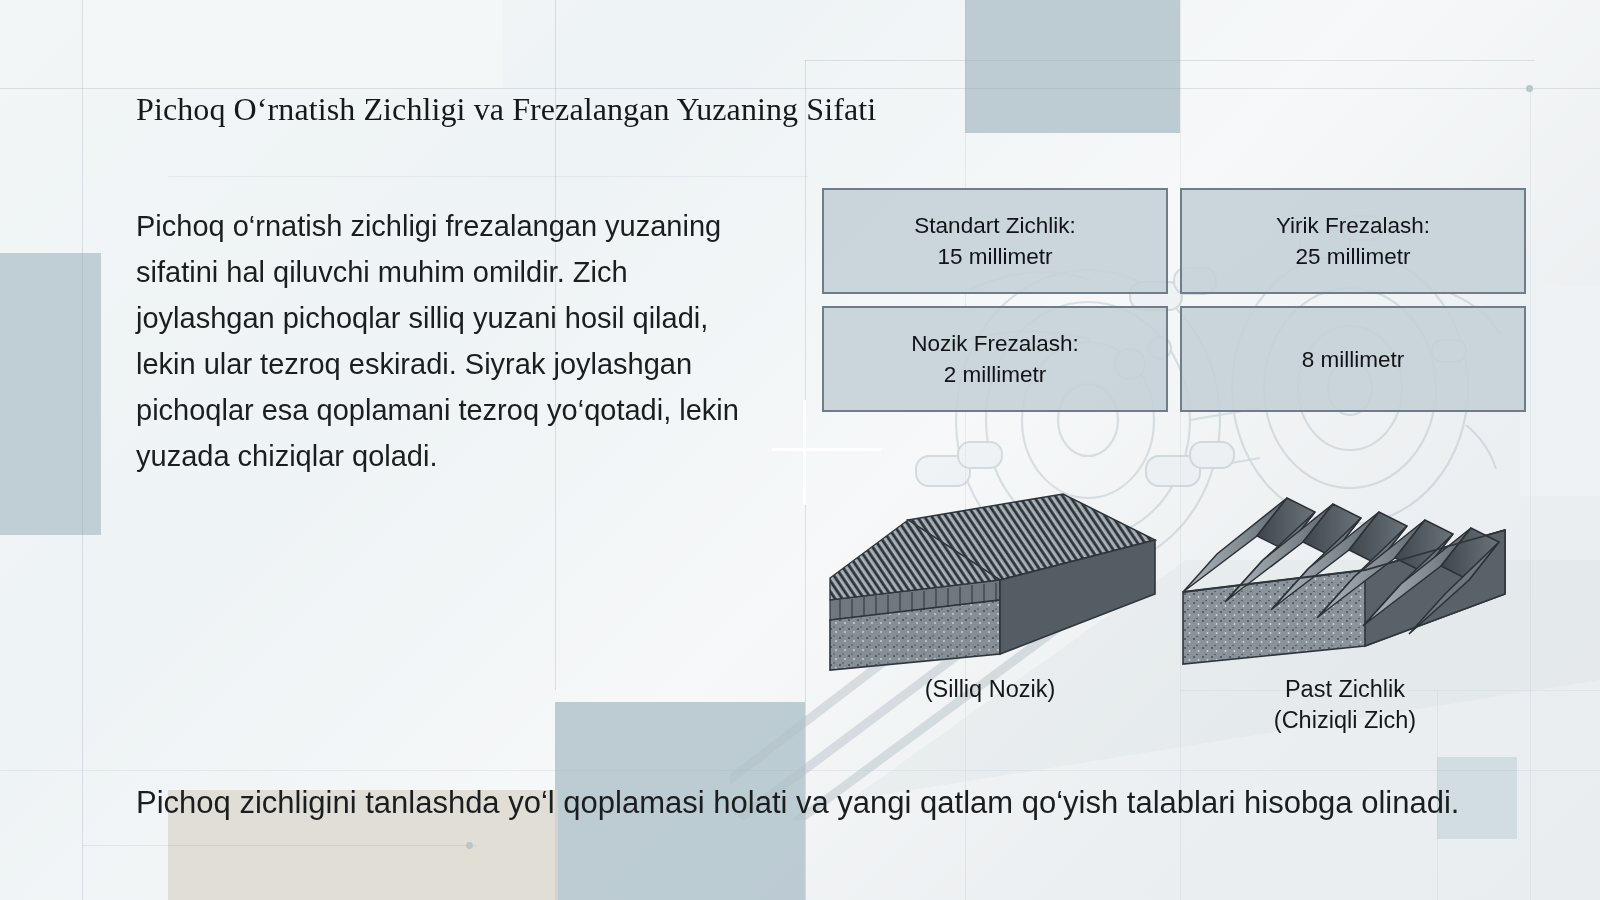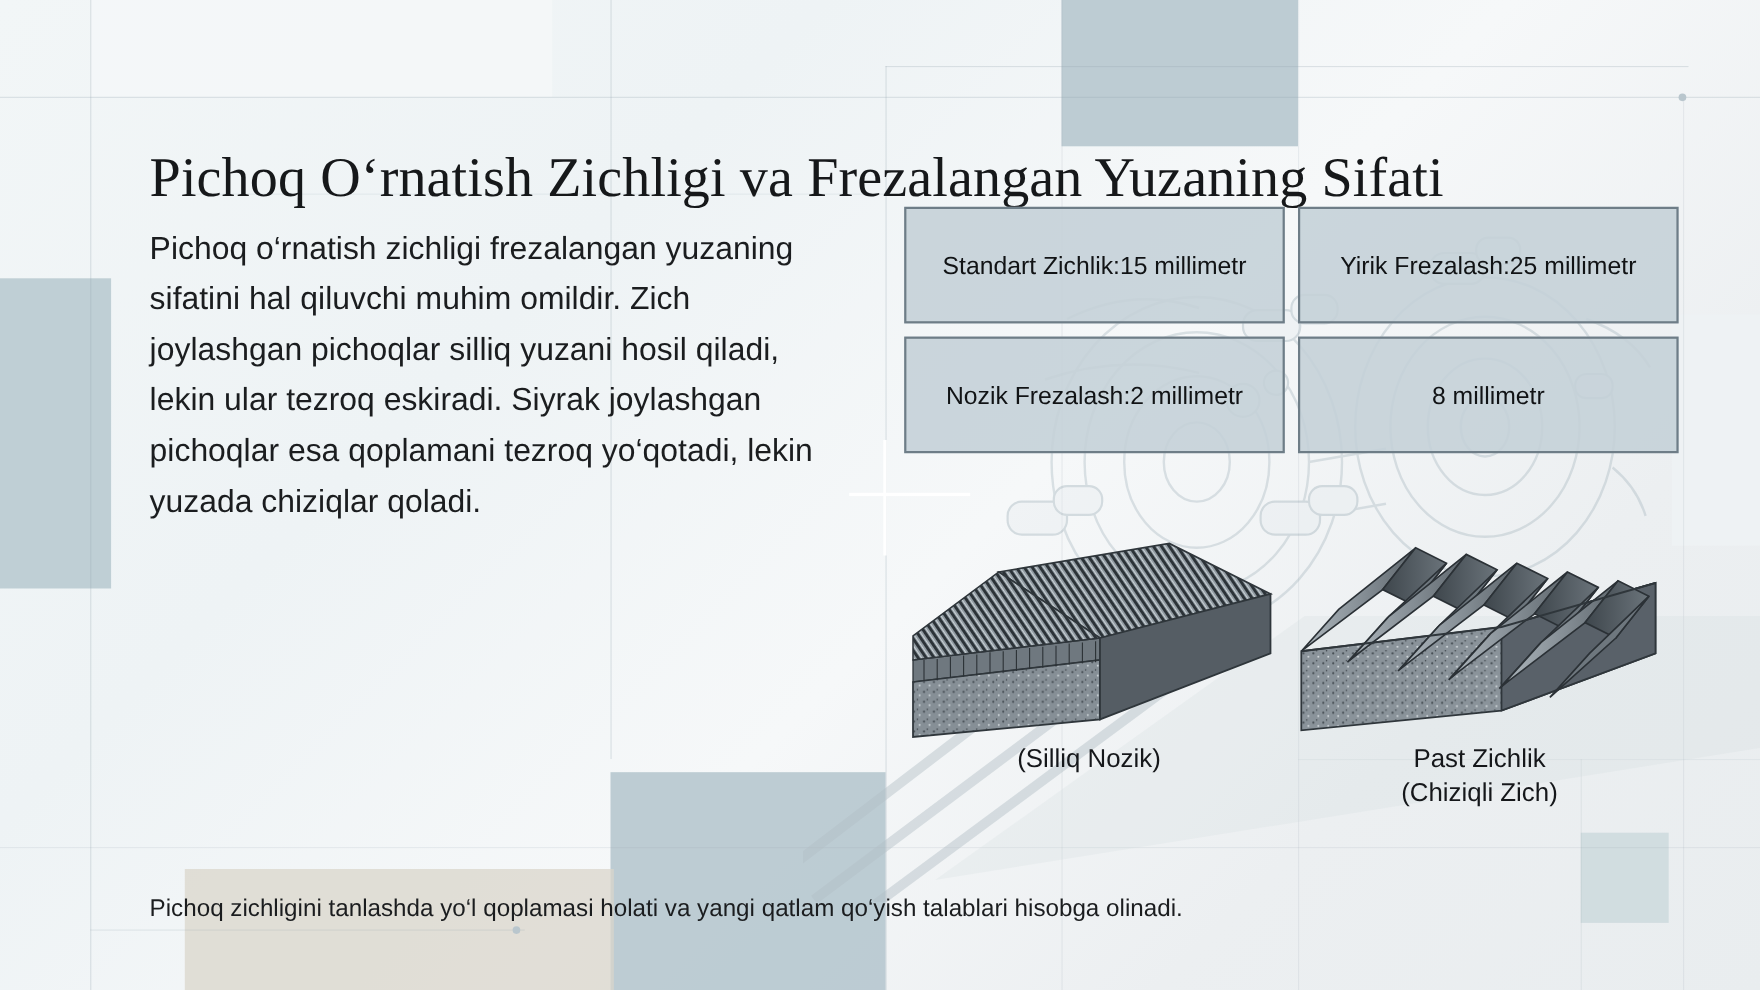--- a/index.html
+++ b/index.html
@@ -43,26 +43,25 @@
   
   .machine { position: absolute; opacity: .33; }
 
   
   #title {
     position: absolute;
     left: 136px;
     top: 92px;
     width: 1360px;
     font-family: "Liberation Serif", serif;
-    font-size: 51px;
+    font-size: 32px;
     line-height: 1.12;
     color: #16181a;
     letter-spacing: .1px;
     white-space: nowrap;
-    margin-top: 42px;
   }
 
   #body-text {
     position: absolute;
     left: 136px;
     top: 203px;
     width: 620px;
     font-size: 29px;
     line-height: 46px;
     color: #1b1d1f;
@@ -78,20 +77,21 @@
     display: grid;
     grid-template-columns: 1fr 1fr;
     grid-template-rows: 1fr 1fr;
     column-gap: 12px;
     row-gap: 12px;
   }
   .spec-box {
     border: 2px solid #6e7d87;
     background: rgba(196,208,215,.88);
     display: flex;
+    flex-direction: column;
     align-items: center;
     justify-content: center;
     color: #111315;
     font-size: 22.5px;
     line-height: 31px;
     text-align: center;
   }
   .spec-box .spec-label { display: block; }
   .spec-box .spec-value { display: block; }
 
@@ -104,24 +104,23 @@
     line-height: 31px;
     color: #15171a;
     width: 320px;
   }
 
   #footer-text {
     position: absolute;
     left: 136px;
     top: 785px;
     width: 1330px;
-    font-size: 22px;
+    font-size: 31px;
     line-height: 36px;
     color: #1b1d1f;
-    margin-top: 23px;
   }
 </style>
 </head>
 <body>
 
 <div id="slide">
 
   <div class="bg-layer">
 
     <div class="deco-rect" style="left:965px; top:0px; width:215px; height:133px; background:#bdccd3;"></div>

